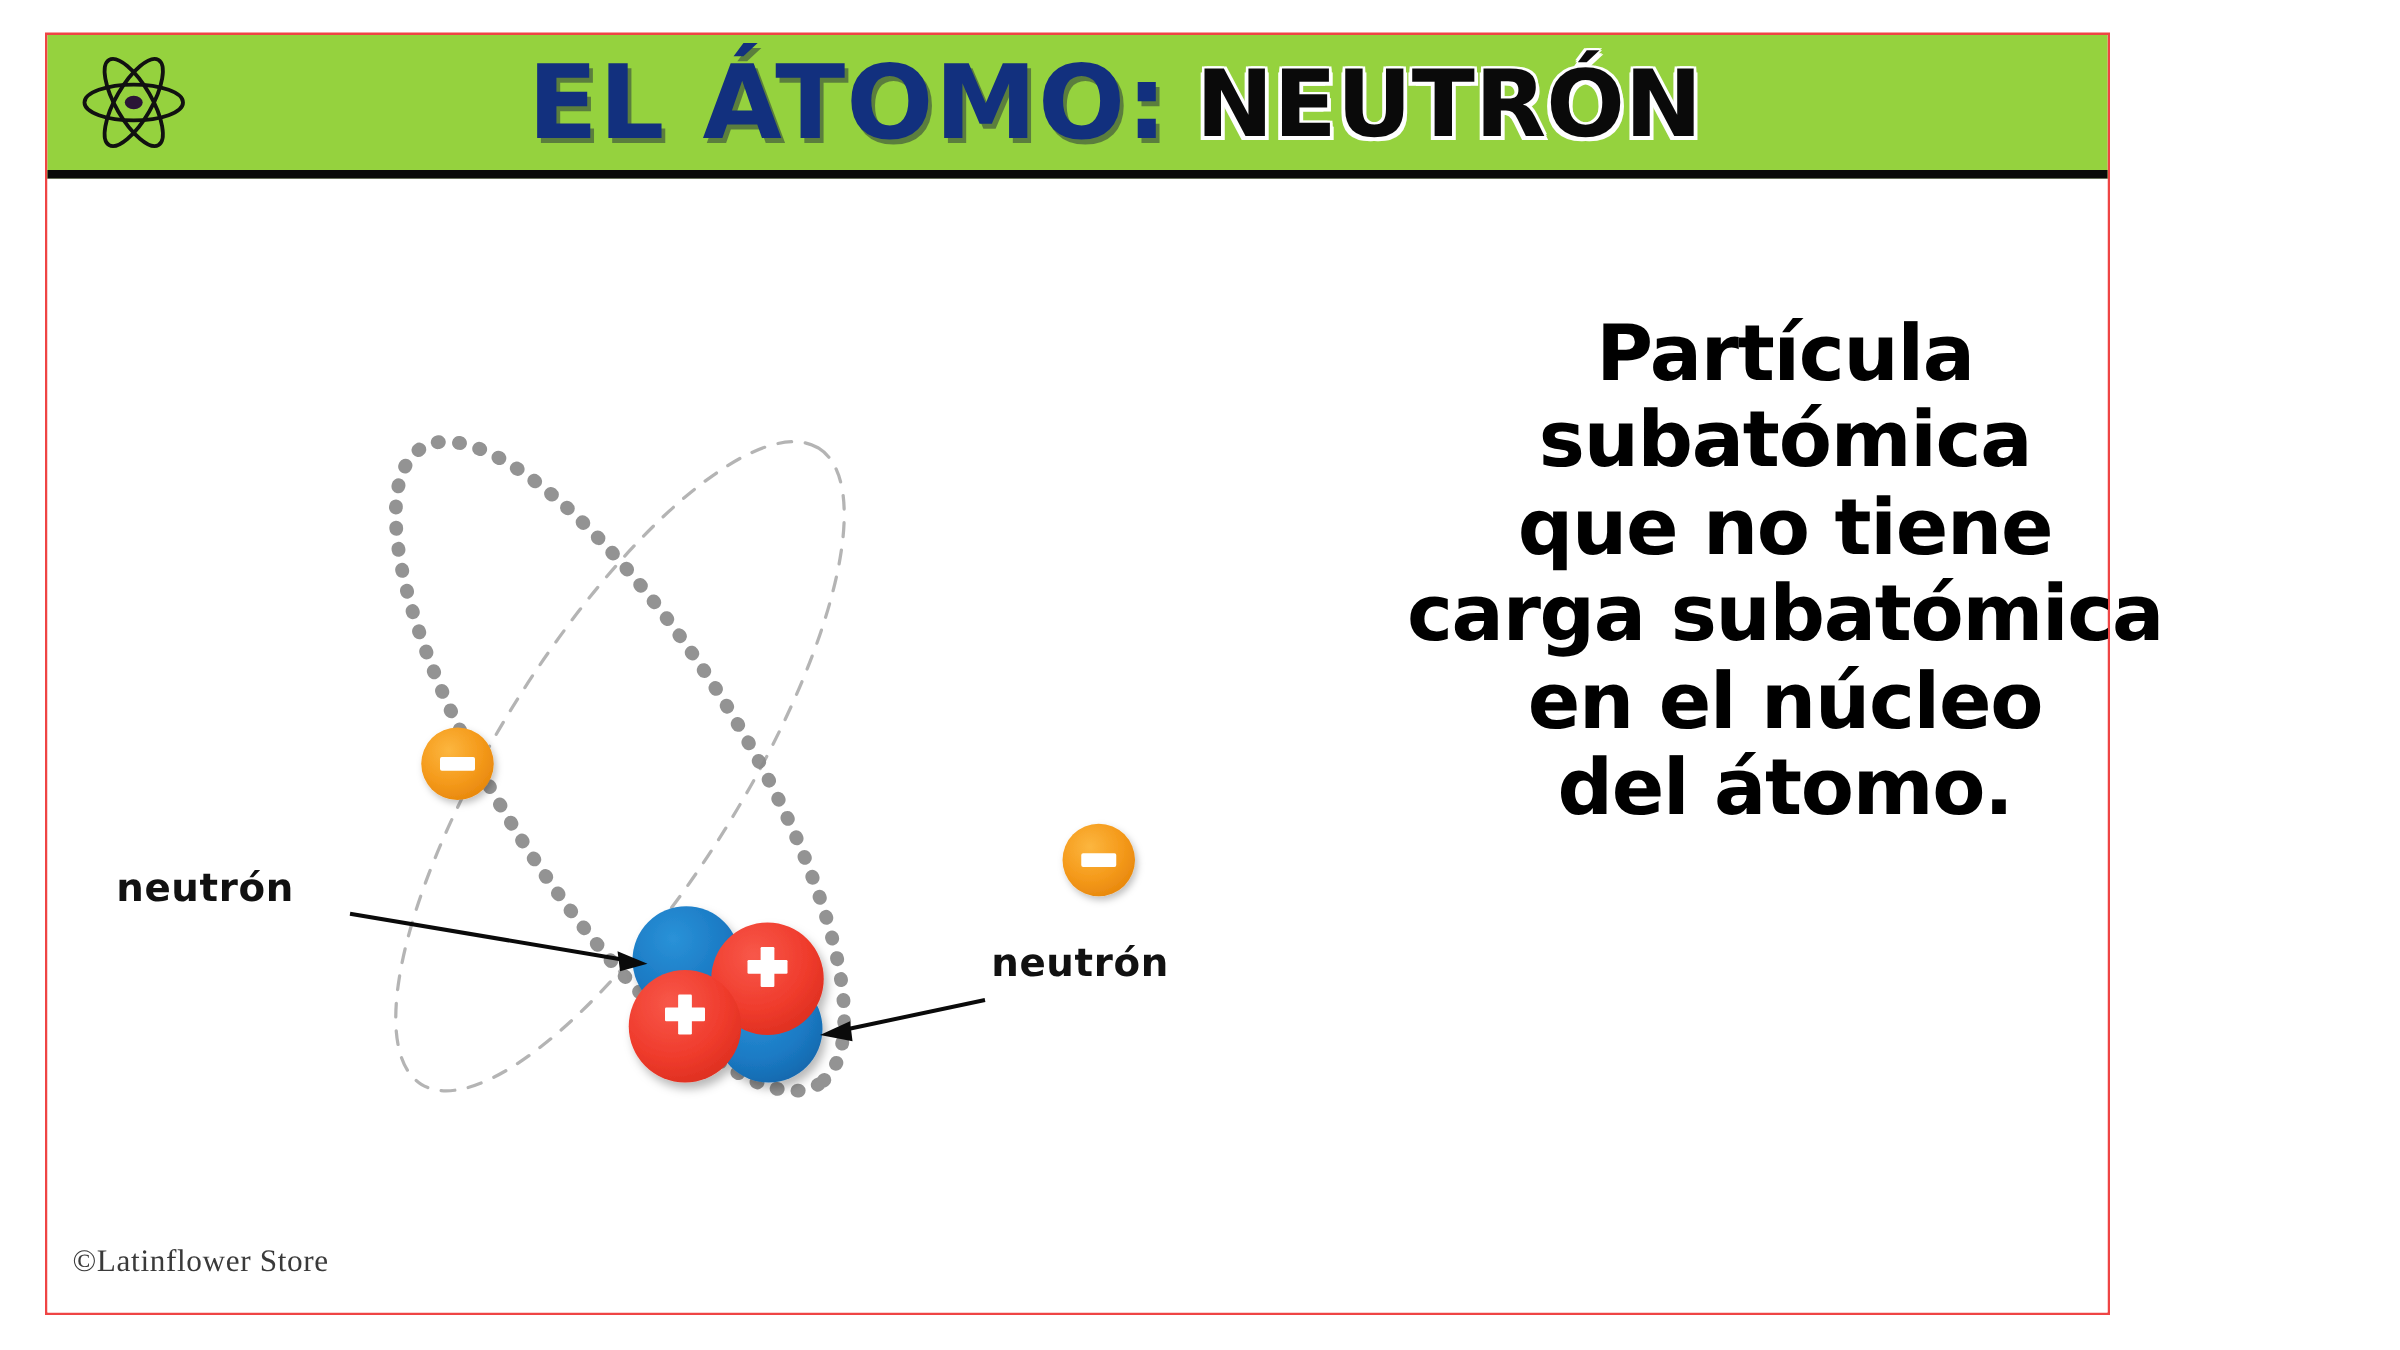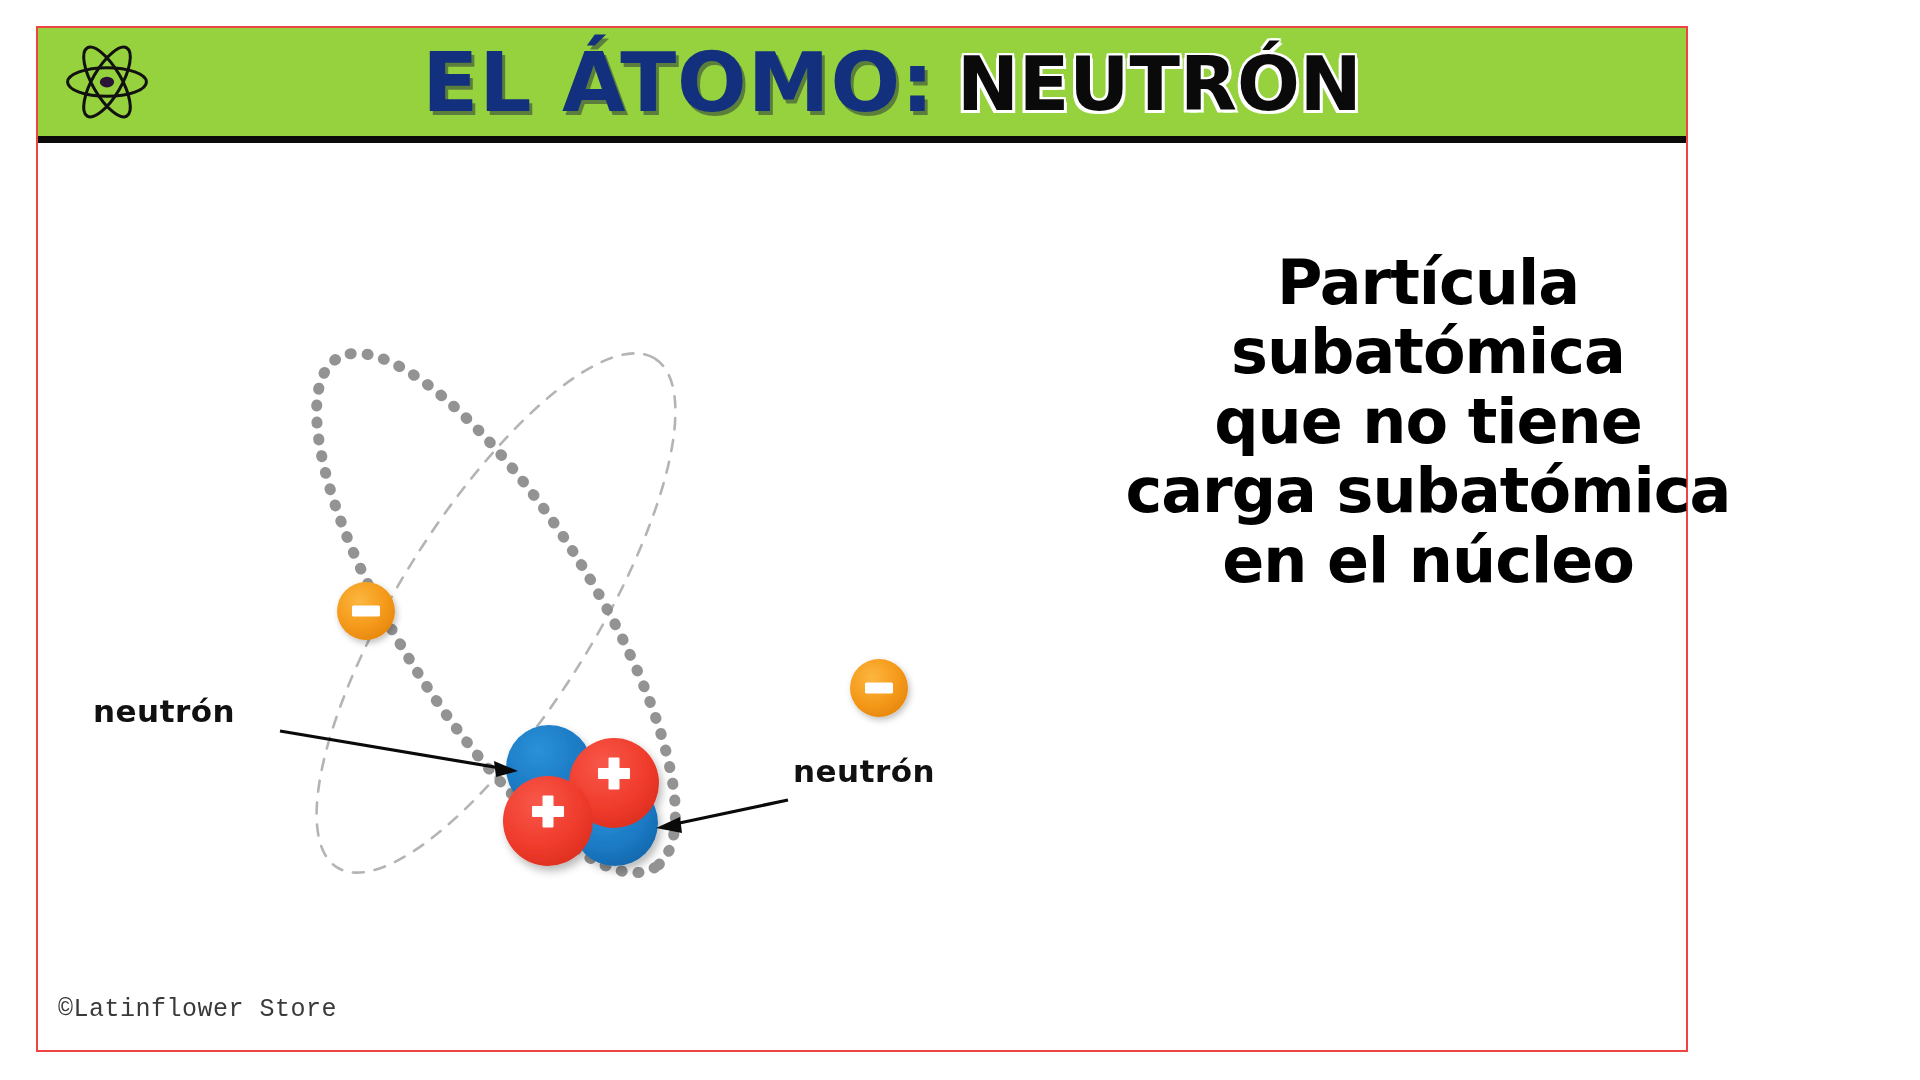--- a/index.html
+++ b/index.html
@@ -172,21 +172,21 @@
     color: #000000;
     letter-spacing: -1px;
   }
   .definition .dline { display: block; white-space: nowrap; }
 
   
   .footer-credit {
     position: absolute;
     left: 20px;
     bottom: 26px;
-    font-family: Liberation Mono, monospace;
+    font-family: Liberation Serif, serif;
     font-size: 25px;
     font-weight: normal;
     color: #3a3a3a;
     letter-spacing: 0.5px;
   }
 </style>
 </head>
 <body>
 
 <div id="poster">
@@ -288,19 +288,20 @@
         <div class="label-neutron-left">neutrón</div>
         <div class="label-neutron-right">neutrón</div>
       </div>
 
       <div class="definition">
         <span class="dline">Partícula</span>
         <span class="dline">subatómica</span>
         <span class="dline">que no tiene</span>
         <span class="dline">carga subatómica</span>
         <span class="dline">en el núcleo</span>
+        <span class="dline">del átomo.</span>
       </div>
 
       <div class="footer-credit">©Latinflower Store</div>
 
     </div>
   </div>
 </div>
 
 </body></html>

